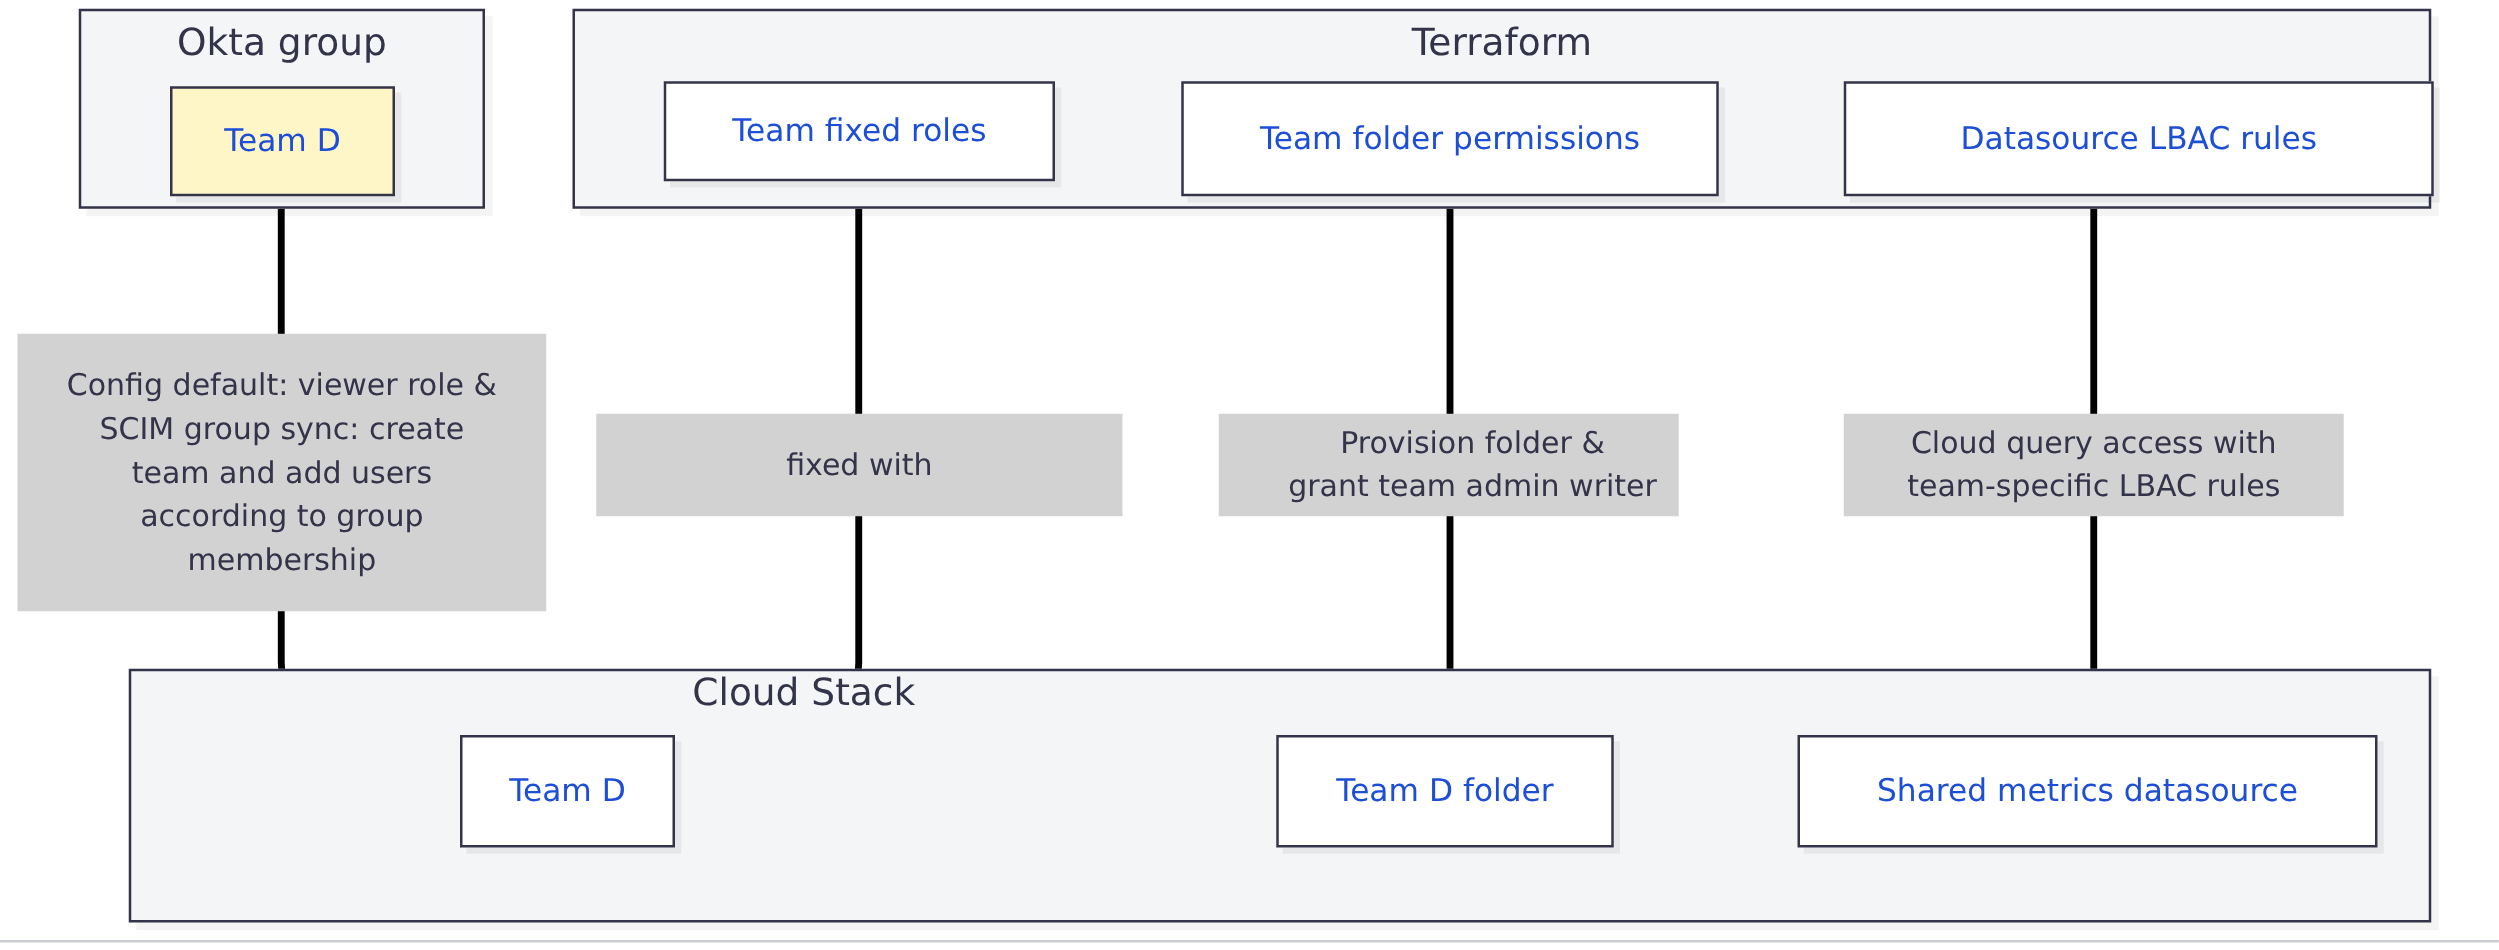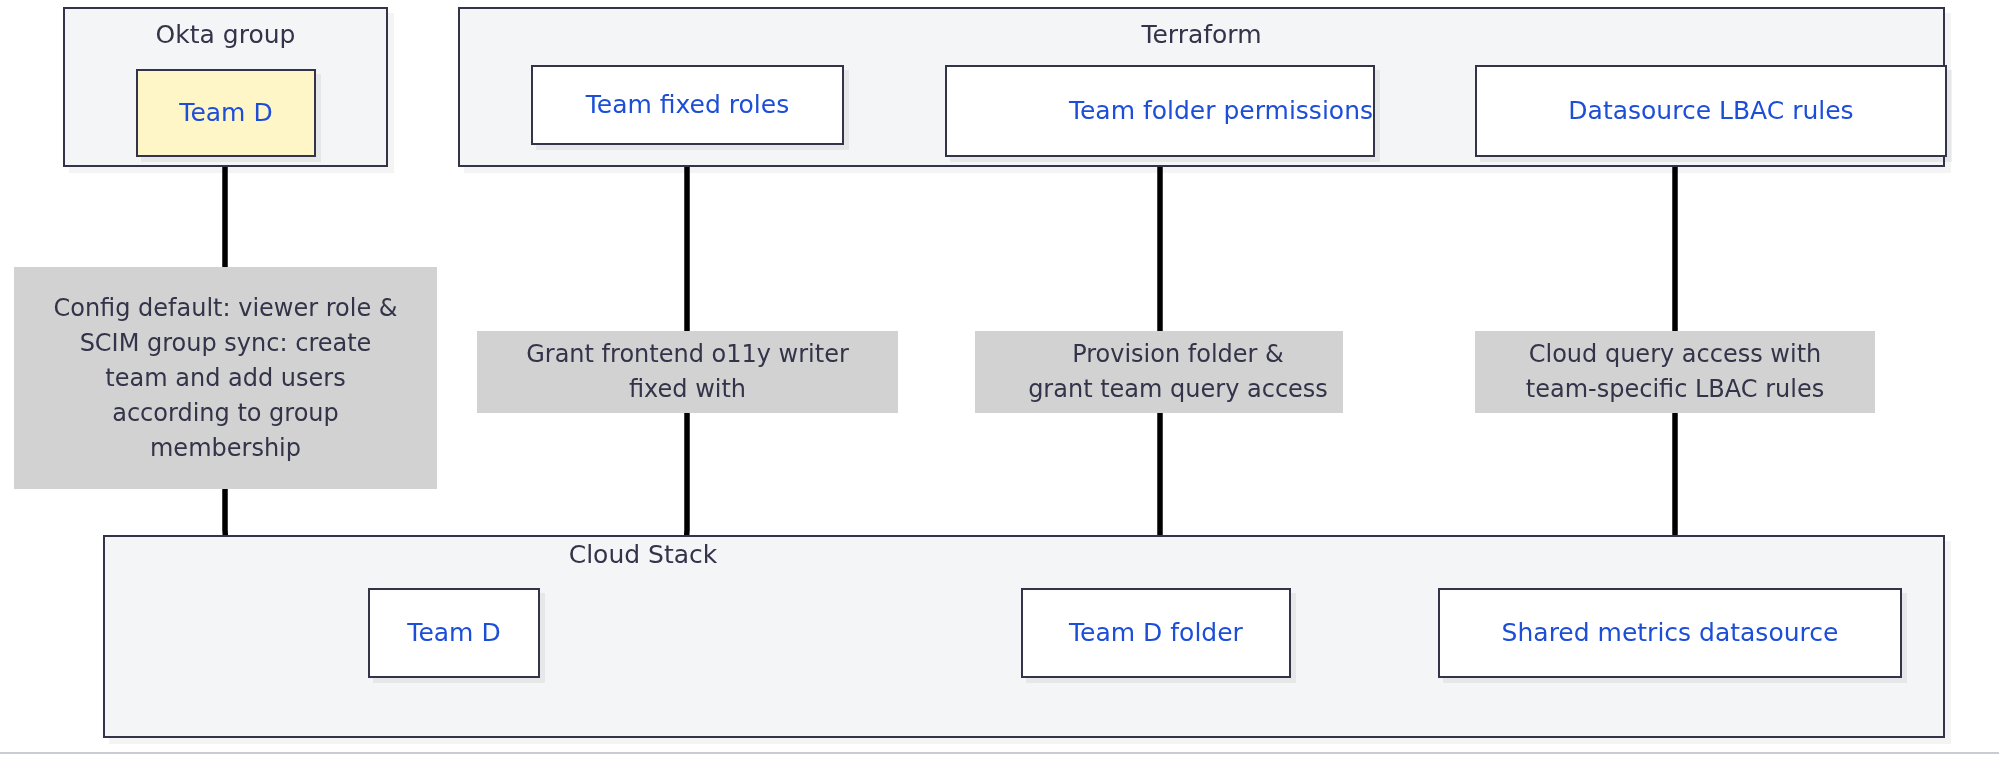--- a/index.html
+++ b/index.html
@@ -19,21 +19,21 @@
     background:#f4f5f7;
     border:2.5px solid #333349;
     box-shadow:6px 6px 0 0 rgba(0,0,0,0.045);
     box-sizing:border-box;
     z-index:2;
   }
   .subgraph-title{
     position:absolute;
     left:0;right:0;
     text-align:center;
-    font-size:25px;
+    font-size:30px;
     line-height:28px;
     color:#333349;
     white-space:nowrap;
     z-index:6;
   }
 
   
   .node{
     position:absolute;
     box-sizing:border-box;
@@ -100,44 +100,43 @@
   </div>
 
   <div class="subgraph" style="left:458px;top:7px;width:1487px;height:160px;">
     <div class="subgraph-title" style="top:12px;">Terraform</div>
   </div>
 
   <div class="node" style="left:531px;top:65px;width:313px;height:80px;">
     <span>Team fixed roles</span>
   </div>
 
-  <div class="node" style="left:945px;top:65px;width:430px;height:92px;justify-content:flex-end;">
+  <div class="node" style="left:945px;top:65px;width:430px;height:92px;">
     <span>Team folder permissions</span>
   </div>
 
   <div class="node" style="left:1475px;top:65px;width:472px;height:92px;">
     <span>Datasource LBAC rules</span>
   </div>
 
   <div class="edge-label" style="left:14px;top:267px;width:423px;height:222px;">
     <span>Config default: viewer role &amp;</span>
     <span>SCIM group sync: create</span>
     <span>team and add users</span>
     <span>according to group</span>
     <span>membership</span>
   </div>
 
   <div class="edge-label" style="left:477px;top:331px;width:421px;height:82px;">
-    <span>Grant frontend o11y writer</span>
     <span>fixed with</span>
   </div>
 
   <div class="edge-label" style="left:975px;top:331px;width:368px;height:82px;padding-left:46px;">
     <span>Provision folder &amp;</span>
-    <span>grant team query access</span>
+    <span>grant team admin writer</span>
   </div>
 
   <div class="edge-label" style="left:1475px;top:331px;width:400px;height:82px;">
     <span>Cloud query access with</span>
     <span>team-specific LBAC rules</span>
   </div>
 
   <div class="subgraph" style="left:103px;top:535px;width:1842px;height:203px;">
   </div>
   <div class="subgraph-title" style="left:103px;top:541px;width:1080px;text-align:center;z-index:6;">Cloud Stack</div>

